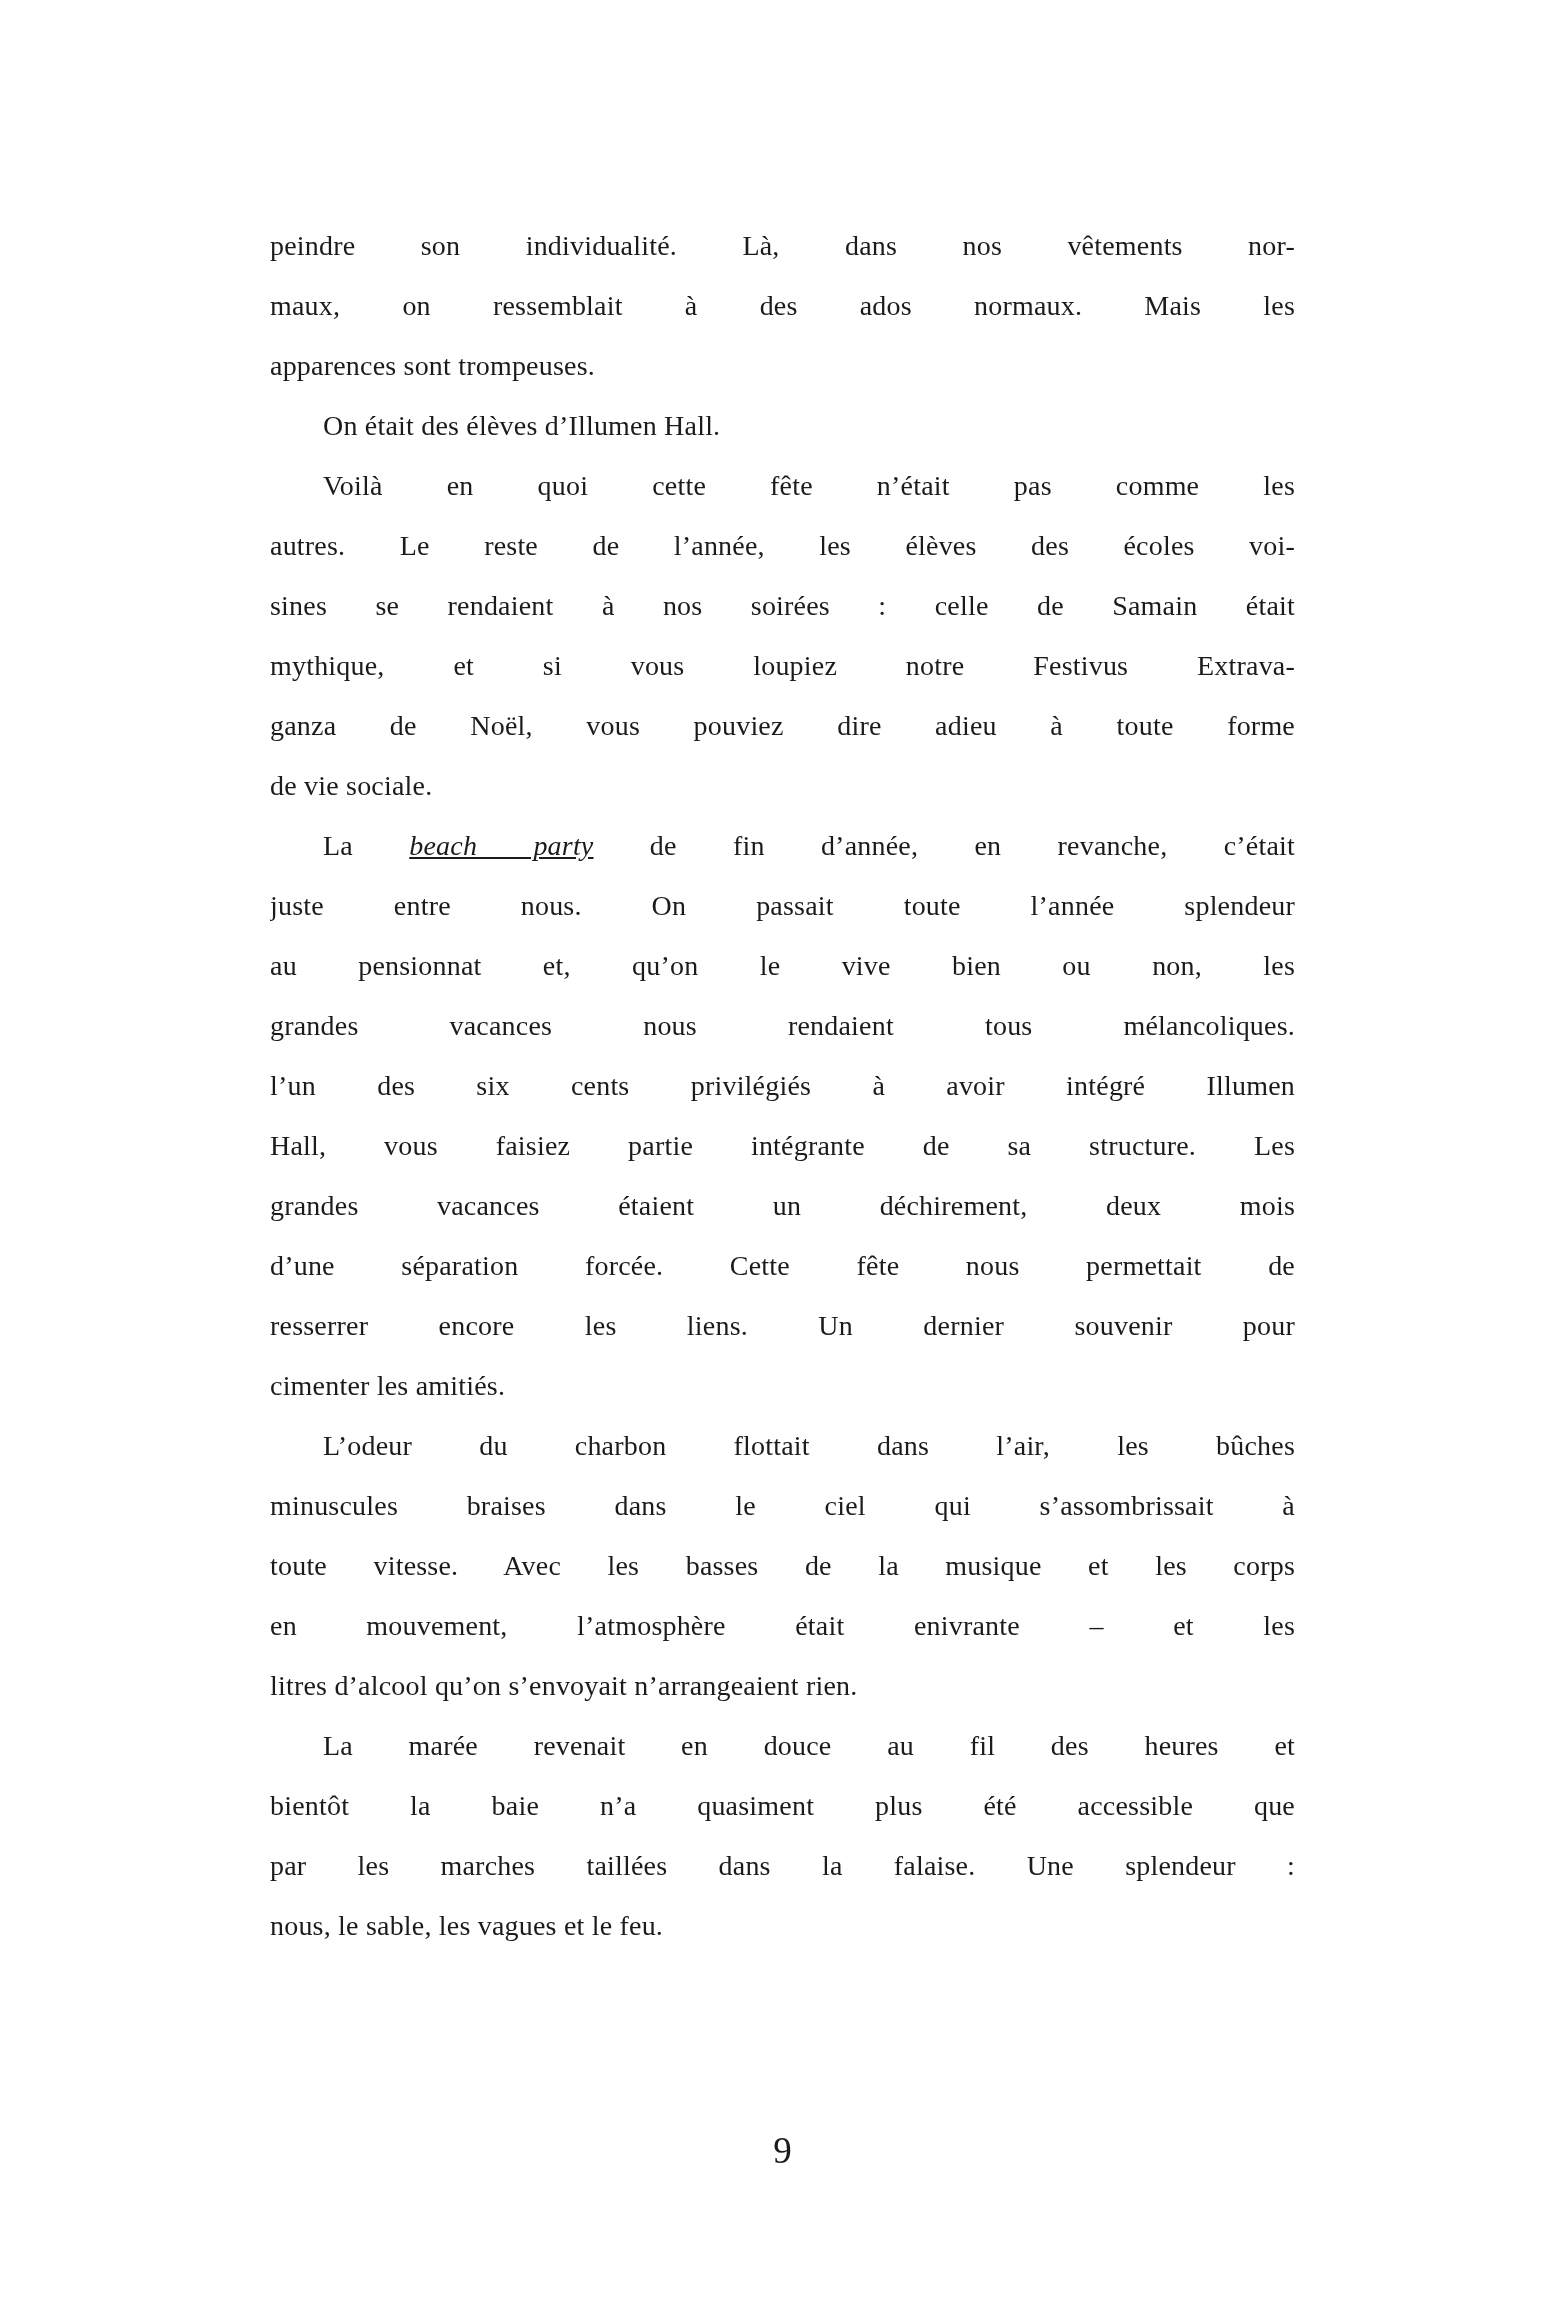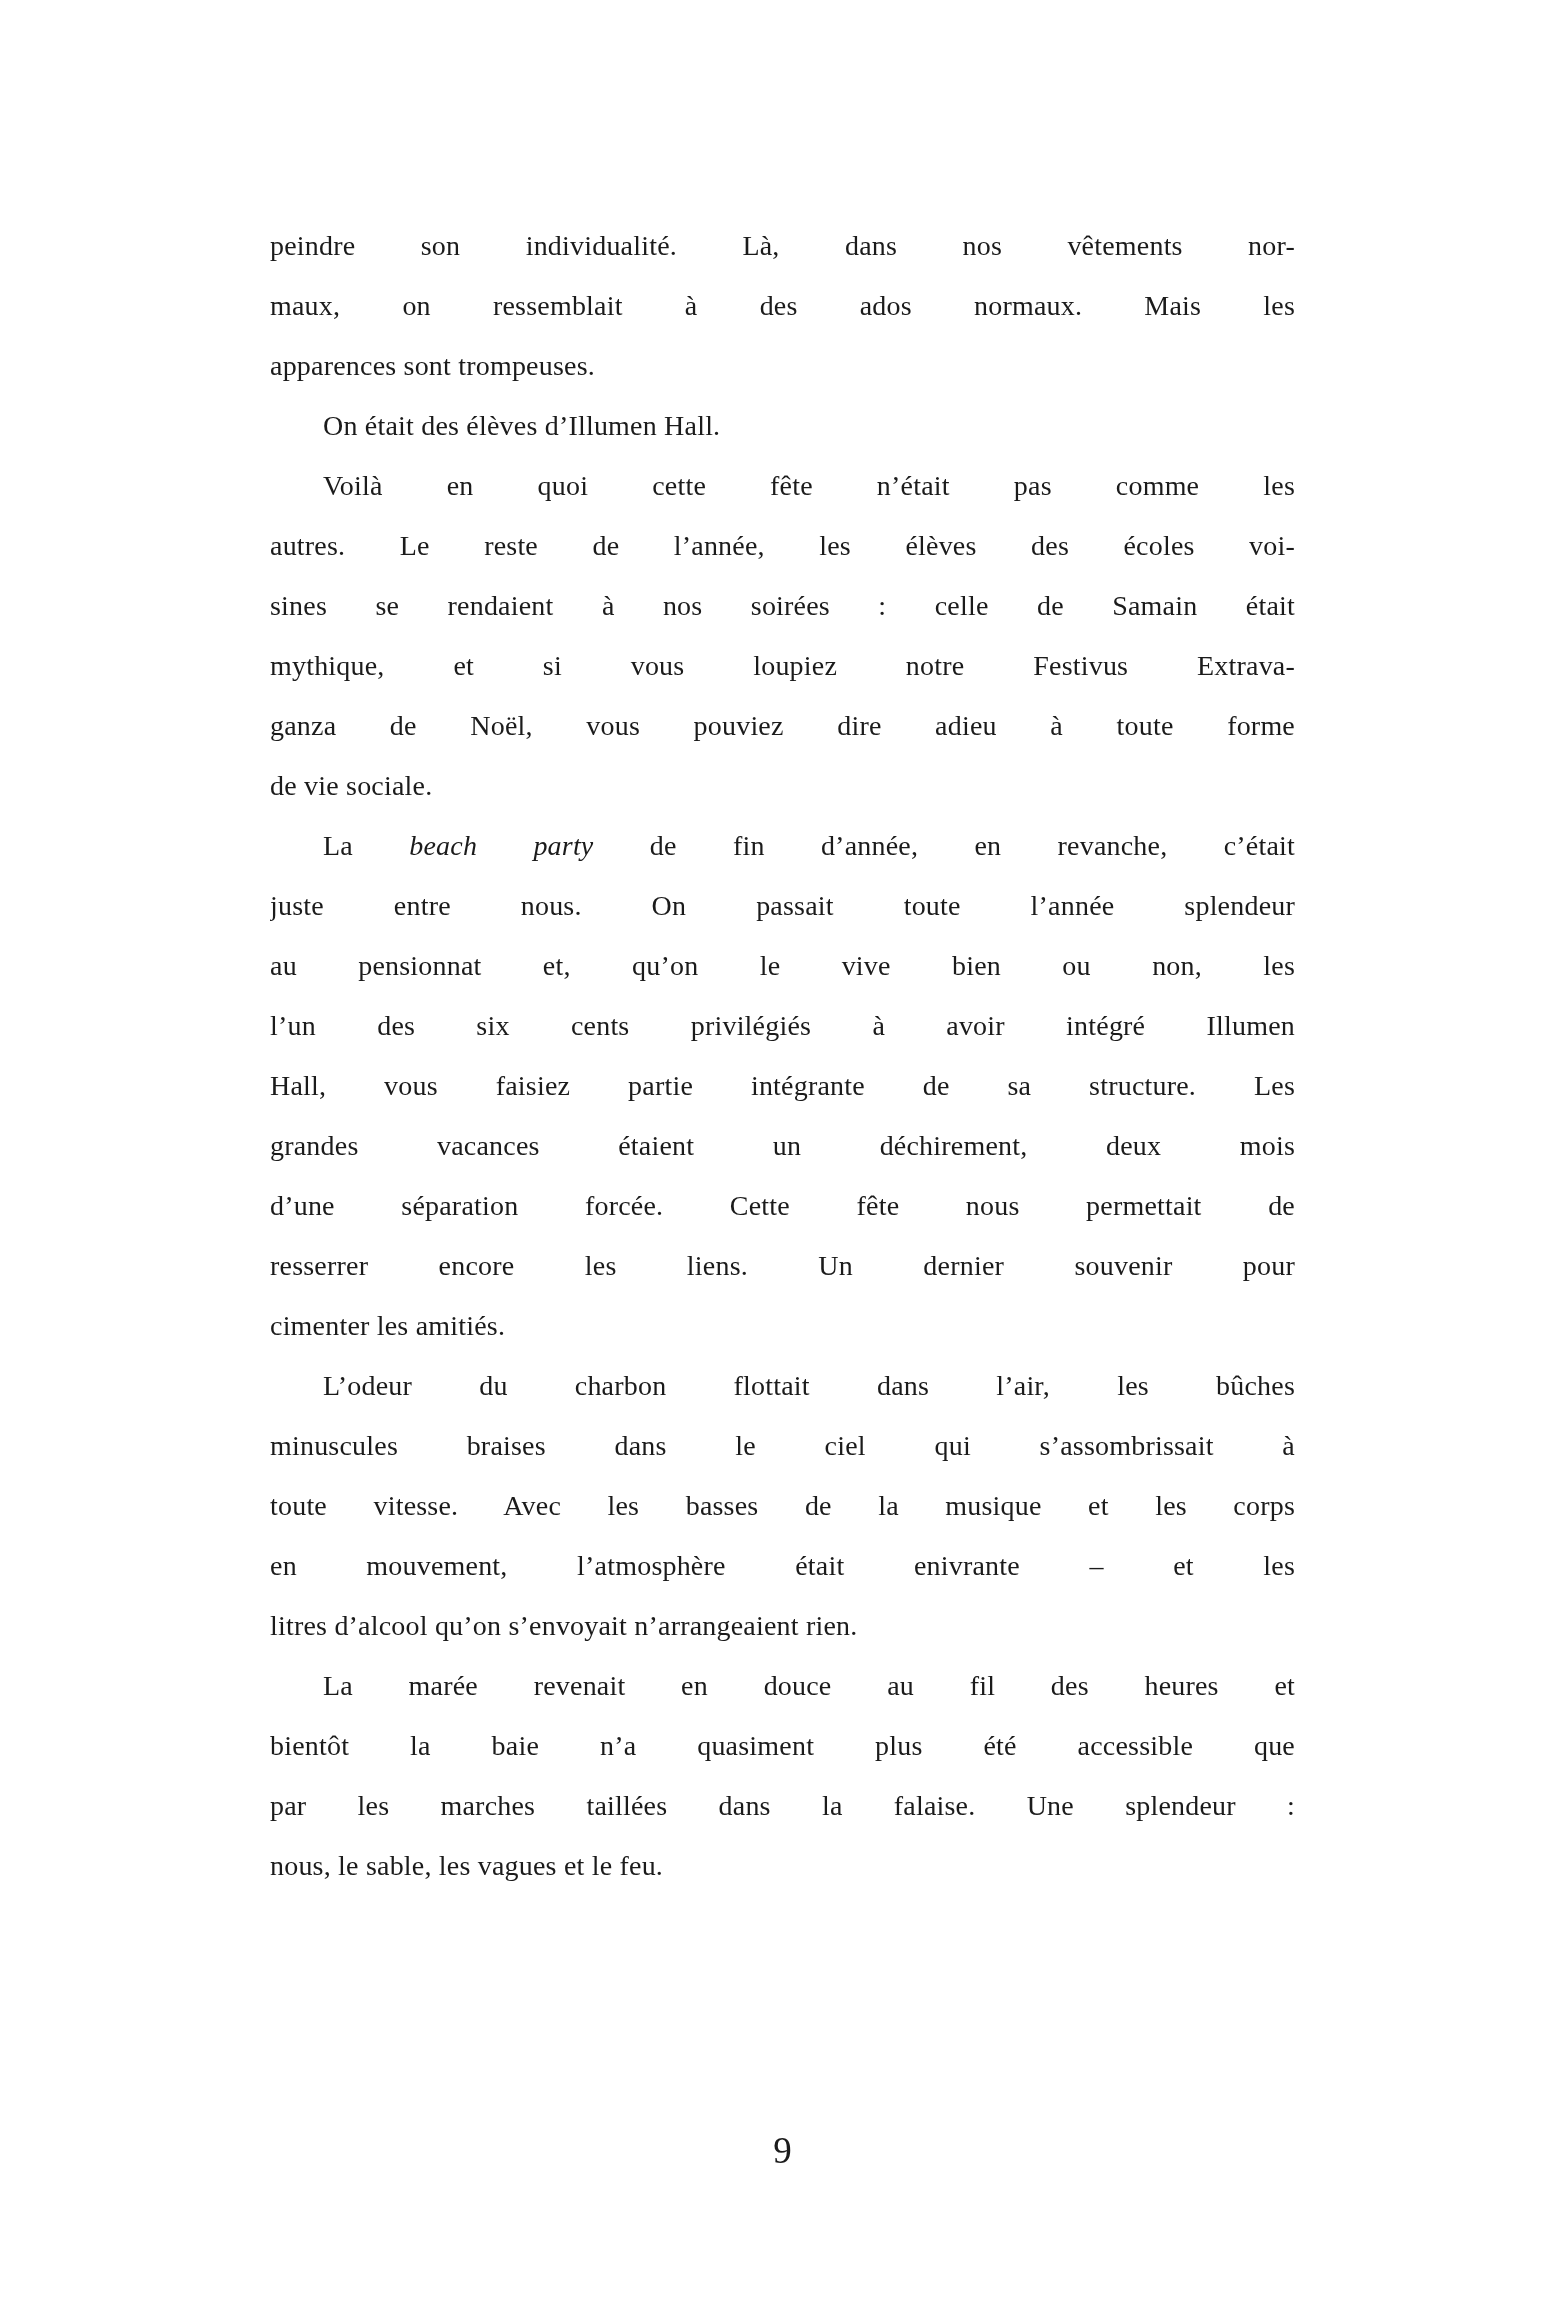--- a/index.html
+++ b/index.html
@@ -36,20 +36,21 @@
     text-align-last: justify;
   }
   .line.flush {
     text-align-last: left;
   }
   .line.indent {
     text-indent: 53px;
   }
   .it {
     font-style: italic;
+    text-decoration: underline;
   }
   .folio {
     position: absolute;
     left: 270px;
     top: 2129px;
     width: 1025px;
     text-align: center;
     font-size: 37px;
     line-height: 44px;
     color: #1b1b1b;
@@ -66,20 +67,21 @@
       <div class="line indent flush"><span>On était des élèves d’Illumen Hall.</span></div>
       <div class="line indent"><span>Voilà en quoi cette fête n’était pas comme les</span></div>
       <div class="line"><span>autres. Le reste de l’année, les élèves des écoles voi-</span></div>
       <div class="line"><span>sines se rendaient à nos soirées : celle de Samain était</span></div>
       <div class="line"><span>mythique, et si vous loupiez notre Festivus Extrava-</span></div>
       <div class="line"><span>ganza de Noël, vous pouviez dire adieu à toute forme</span></div>
       <div class="line flush"><span>de vie sociale.</span></div>
       <div class="line indent"><span>La </span><span class="it">beach party</span><span> de fin d’année, en revanche, c’était</span></div>
       <div class="line"><span>juste entre nous. On passait toute l’année splendeur</span></div>
       <div class="line"><span>au pensionnat et, qu’on le vive bien ou non, les</span></div>
+      <div class="line"><span>grandes vacances nous rendaient tous mélancoliques.</span></div>
       <div class="line"><span>l’un des six cents privilégiés à avoir intégré Illumen</span></div>
       <div class="line"><span>Hall, vous faisiez partie intégrante de sa structure. Les</span></div>
       <div class="line"><span>grandes vacances étaient un déchirement, deux mois</span></div>
       <div class="line"><span>d’une séparation forcée. Cette fête nous permettait de</span></div>
       <div class="line"><span>resserrer encore les liens. Un dernier souvenir pour</span></div>
       <div class="line flush"><span>cimenter les amitiés.</span></div>
       <div class="line indent"><span>L’odeur du charbon flottait dans l’air, les bûches</span></div>
       <div class="line"><span>minuscules braises dans le ciel qui s’assombrissait à</span></div>
       <div class="line"><span>toute vitesse. Avec les basses de la musique et les corps</span></div>
       <div class="line"><span>en mouvement, l’atmosphère était enivrante – et les</span></div>

